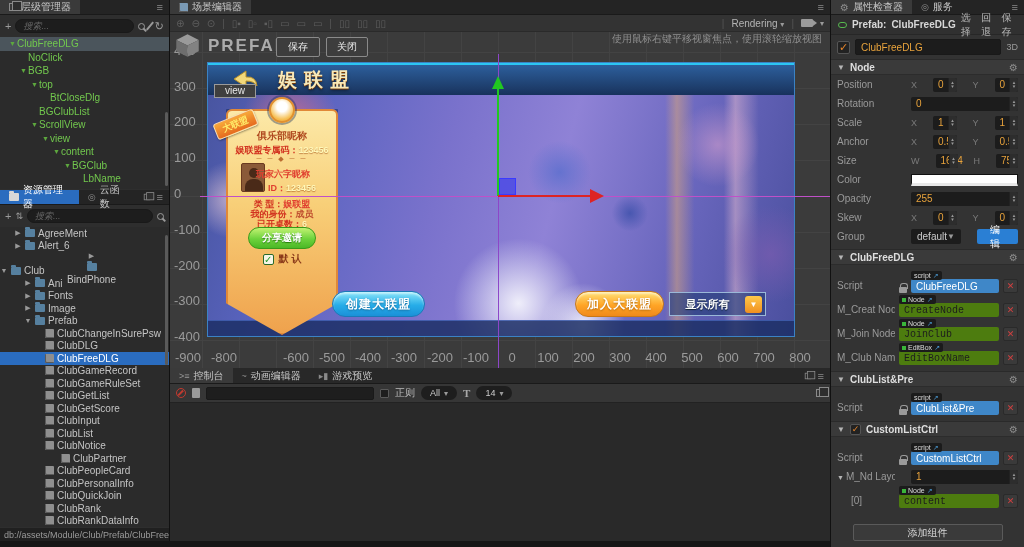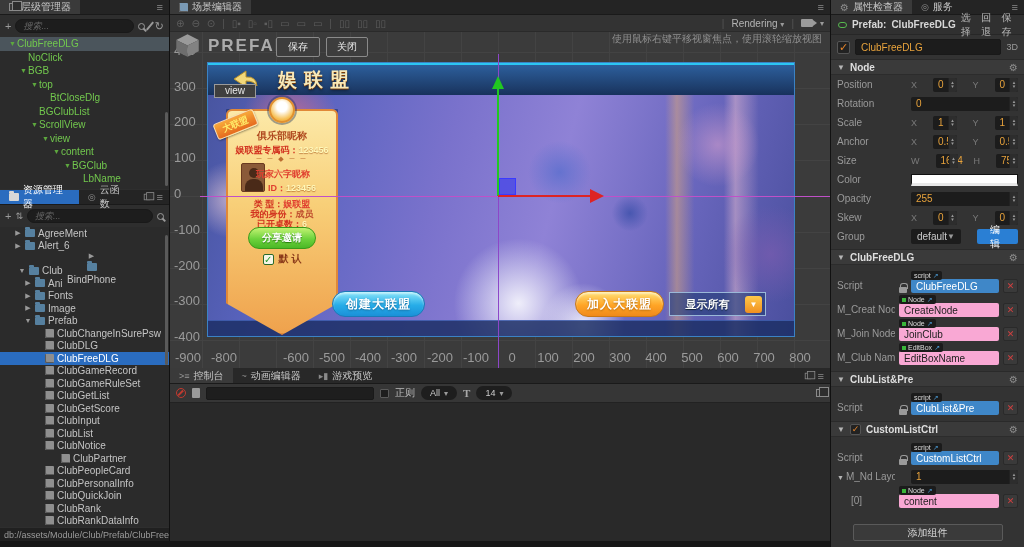--- a/index.html
+++ b/index.html
@@ -158,21 +158,21 @@
   .btn-blue { height:15px; background:#2a7fd4; border-radius:2px; color:#fff; font-size:10px; padding:0 13px; display:flex; align-items:center; cursor:pointer; }
 
   .crow { display:flex; align-items:flex-end; padding:0 6px 2px; height:24px; gap:4px; }
   .crow .ilabel { align-self:flex-end; padding-bottom:2px; }
   .chipwrap { flex:1; position:relative; min-width:0; }
   .type-tag { position:absolute; top:-8px; left:0; background:#1b1b1b; border-radius:2px; padding:0 3px; font-size:7px; color:#ddd; display:flex; align-items:center; gap:2px; line-height:9px; }
   .type-tag .dot { width:4px; height:4px; background:#3ab53a; display:inline-block; }
   .type-tag .ext { color:#4a9ad4; font-size:7px; }
   .chip { height:14px; border-radius:2px; font-size:10px; display:flex; align-items:center; padding:0 5px; white-space:nowrap; overflow:hidden; }
   .chip.blue { background:#3f87c8; color:#fff; }
-  .chip.gray { background:#f9a8d4; color:#1d1d1d; }
+  .chip.gray { background:#4d7c0f; color:#1d1d1d;font-family:Liberation Mono, monospace; }
   .xbtn { width:15px; height:14px; background:#3a3a3a; border:1px solid #2a2a2a; border-radius:2px; color:#d04040; font-size:9px; display:flex; align-items:center; justify-content:center; cursor:pointer; flex:none; }
   #add-comp { margin:14px auto 0; width:150px; height:17px; background:#3a3a3a; border:1px solid #5a5a5a; border-radius:2px; color:#d8d8d8; font-size:10px; display:flex; align-items:center; justify-content:center; cursor:pointer; }
 </style>
 </head>
 <body>
 
 <div id="hier" class="abs">
   <div class="tabbar">
     <div class="tab active">
       <span class="stack-ic"></span>
@@ -263,21 +263,21 @@
       <div class="arow" style="padding-left: 14px;">
         <span class="tri">▶</span>
         <span class="folder-ic"></span>
         <span>Alert_6</span>
       </div>
       <div class="arow" style="padding-left: 14px; flex-direction: column;">
         <span class="tri">▶</span>
         <span class="folder-ic"></span>
         <span>BindPhone</span>
       </div>
-      <div class="arow" style="padding-left: 18px;">
+      <div class="arow" style="padding-left: 0;">
         <span class="tri">▼</span>
         <span class="folder-ic"></span>
         <span>Club</span>
       </div>
       <div class="arow" style="padding-left: 24px;">
         <span class="tri">▶</span>
         <span class="folder-ic"></span>
         <span>Ani</span>
       </div>
       <div class="arow" style="padding-left: 24px;">

